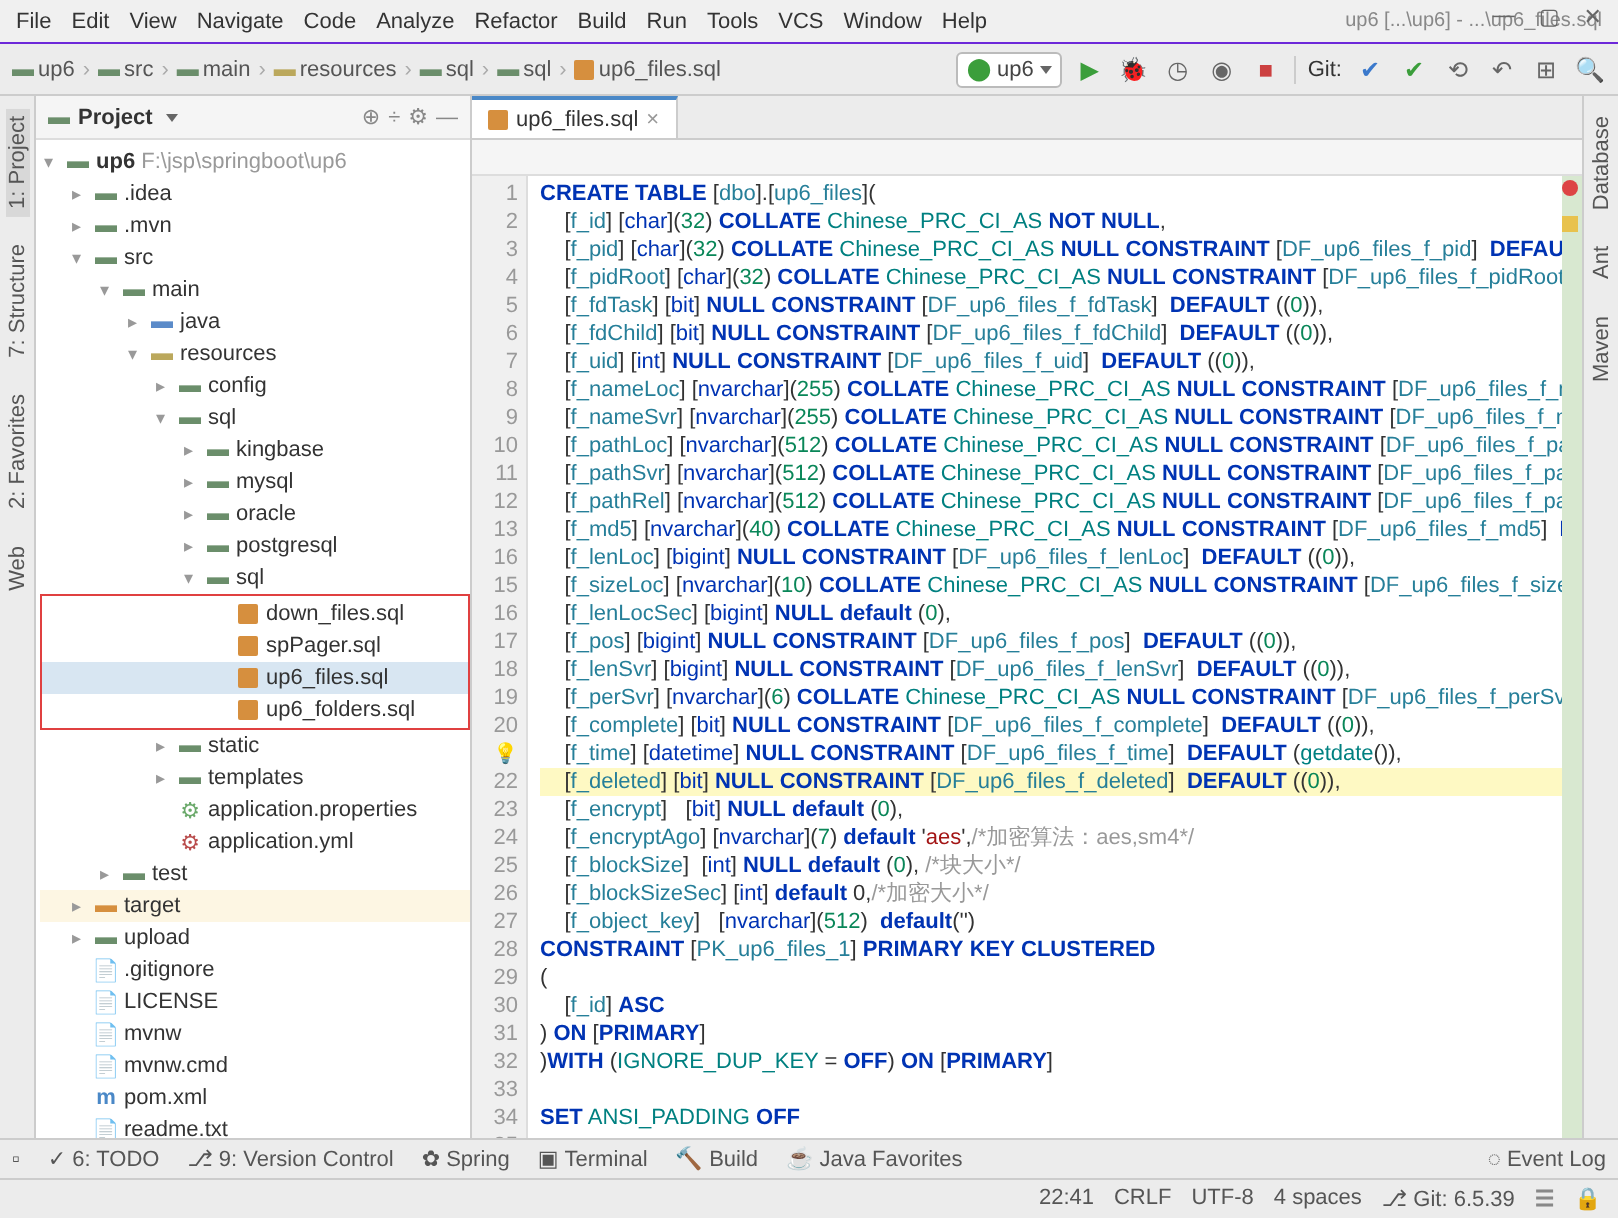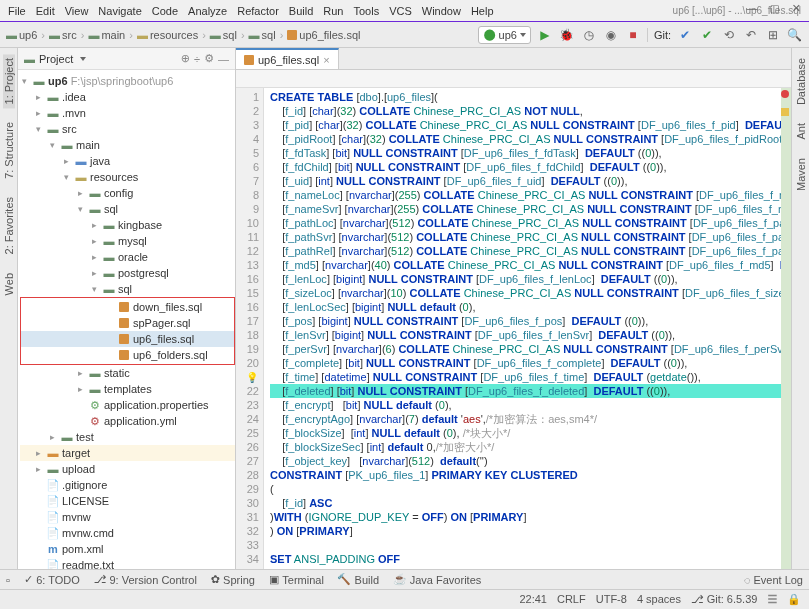--- a/index.html
+++ b/index.html
@@ -18,21 +18,21 @@
 .red{color:#cc4040}
 .blue{color:#3b79cc}
 .ham{color:#888;font-weight:bold}
 .main{flex:1;display:flex;overflow:hidden}
 .leftbar,.rightbar{width:18px;background:#ececec;border-right:1px solid #ccc;display:flex;flex-direction:column;align-items:center;padding-top:6px;gap:10px;font-size:10px;color:#555}
 .rightbar{border-right:none;border-left:1px solid #ccc}
 .vtab{writing-mode:vertical-rl;transform:rotate(180deg);padding:4px 0;cursor:default}
 .vtab.active{background:#d8d8d8}
 .projpane{width:218px;background:#fff;border-right:1px solid #ccc;display:flex;flex-direction:column}
 .projhead{display:flex;align-items:center;height:22px;border-bottom:1px solid #ddd;padding:0 6px;gap:4px;background:#f5f5f5}
-.projhead .ttl{font-weight:normal}
+.projhead .ttl{font-weight:bold}
 .projhead .spacer{flex:1}
 .projhead .ic{color:#888;cursor:default;font-size:11px}
 .tree{flex:1;overflow:auto;padding:3px 0 3px 2px}
 .node{display:flex;align-items:center;height:16px;padding-left:var(--ind);white-space:nowrap;cursor:default}
 .node .tw{width:10px;display:inline-block;color:#999;font-size:9px}
 .node .ico{width:14px;display:inline-flex;justify-content:center;margin-right:2px}
 .node .lbl{font-size:11px}
 .node.sel{background:#d8e6f2}
 .fold{color:#6b8e6b}
 .fold-g{color:#bba85c}
@@ -52,21 +52,21 @@
 .margin-strip{position:absolute;top:0;bottom:0;right:0;width:10px;background:linear-gradient(#d8e8d0,#d8e8d0)}
 .err-dot{width:8px;height:8px;border-radius:50%;background:#d44;position:absolute;right:2px;top:2px}
 .warn-bar{width:8px;height:8px;background:#e8c24d;position:absolute;right:2px}
 .k0{color:#0033b3;font-weight:bold}
 .k1{color:#0033b3}
 .k4{color:#008080}
 .k5{color:#267f99}
 .k6{color:#098658}
 .k7{color:#a31515}
 .k8{color:#999}
-.hl{background:#5eead4}
+.hl{background:#fef9c3}
 .statusbar{height:20px;background:#ececec;border-top:1px solid #ccc;display:flex;align-items:center;padding:0 8px;gap:12px;font-size:10px;color:#555}
 .statusbar .right{margin-left:auto;display:flex;gap:10px}
 .toolstrip{height:20px;background:#ececec;border-top:1px solid #ccc;display:flex;align-items:center;padding:0 6px;gap:14px;font-size:10px;color:#555}
 .toolstrip .item{display:flex;align-items:center;gap:3px;cursor:default}
 .toolstrip .right{margin-left:auto}
 .win-controls{position:absolute;top:2px;right:8px;display:flex;gap:12px;color:#666;font-size:13px}
 </style>
 </head>
 <body>
 
@@ -398,22 +398,22 @@
           <div class="cline">    [<span class="k5">f_time</span>] [<span class="k5"><span class="k1">datetime</span></span>] <span class="k0">NULL</span> <span class="k0">CONSTRAINT</span> [<span class="k5">DF_up6_files_f_time</span>]  <span class="k0">DEFAULT</span> (<span class="k4">getdate</span>()),</div>
           <div class="cline hl">    [<span class="k5">f_deleted</span>] [<span class="k5"><span class="k1">bit</span></span>] <span class="k0">NULL</span> <span class="k0">CONSTRAINT</span> [<span class="k5">DF_up6_files_f_deleted</span>]  <span class="k0">DEFAULT</span> ((<span class="k6">0</span>)),</div>
           <div class="cline">    [<span class="k5">f_encrypt</span>]   [<span class="k5"><span class="k1">bit</span></span>] <span class="k0">NULL</span> <span class="k0">default</span> (<span class="k6">0</span>),</div>
           <div class="cline">    [<span class="k5">f_encryptAgo</span>] [<span class="k5"><span class="k1">nvarchar</span></span>](<span class="k6">7</span>) <span class="k0">default</span> '<span class="k7">aes</span>',<span class="k8">/*加密算法：aes,sm4*/</span></div>
           <div class="cline">    [<span class="k5">f_blockSize</span>]  [<span class="k5"><span class="k1">int</span></span>] <span class="k0">NULL</span> <span class="k0">default</span> (<span class="k6">0</span>), <span class="k8">/*块大小*/</span></div>
           <div class="cline">    [<span class="k5">f_blockSizeSec</span>] [<span class="k5"><span class="k1">int</span></span>] <span class="k0">default</span> 0,<span class="k8">/*加密大小*/</span></div>
           <div class="cline">    [<span class="k5">f_object_key</span>]   [<span class="k5"><span class="k1">nvarchar</span></span>](<span class="k6">512</span>)  <span class="k0">default</span>('<span class="k7"></span>')</div>
           <div class="cline"><span class="k0">CONSTRAINT</span> [<span class="k5">PK_up6_files_1</span>] <span class="k0">PRIMARY</span> <span class="k0">KEY</span> <span class="k0">CLUSTERED</span></div>
           <div class="cline">(</div>
           <div class="cline">    [<span class="k5">f_id</span>] <span class="k0">ASC</span></div>
+          <div class="cline">) <span class="k0">ON</span> [<span class="k5"><span class="k0">PRIMARY</span></span>]</div>
           <div class="cline">)<span class="k0">WITH</span> (<span class="k4">IGNORE_DUP_KEY</span> = <span class="k0">OFF</span>) <span class="k0">ON</span> [<span class="k5"><span class="k0">PRIMARY</span></span>]</div>
-          <div class="cline">) <span class="k0">ON</span> [<span class="k5"><span class="k0">PRIMARY</span></span>]</div>
           <div class="cline"></div>
           <div class="cline"><span class="k0">SET</span> <span class="k4">ANSI_PADDING</span> <span class="k0">OFF</span></div>
         </div>
 </div>
 </div>
 
 <div class="rightbar">
 <div class="vtab">Database</div>
 <div class="vtab">Ant</div>
 <div class="vtab">Maven</div>

